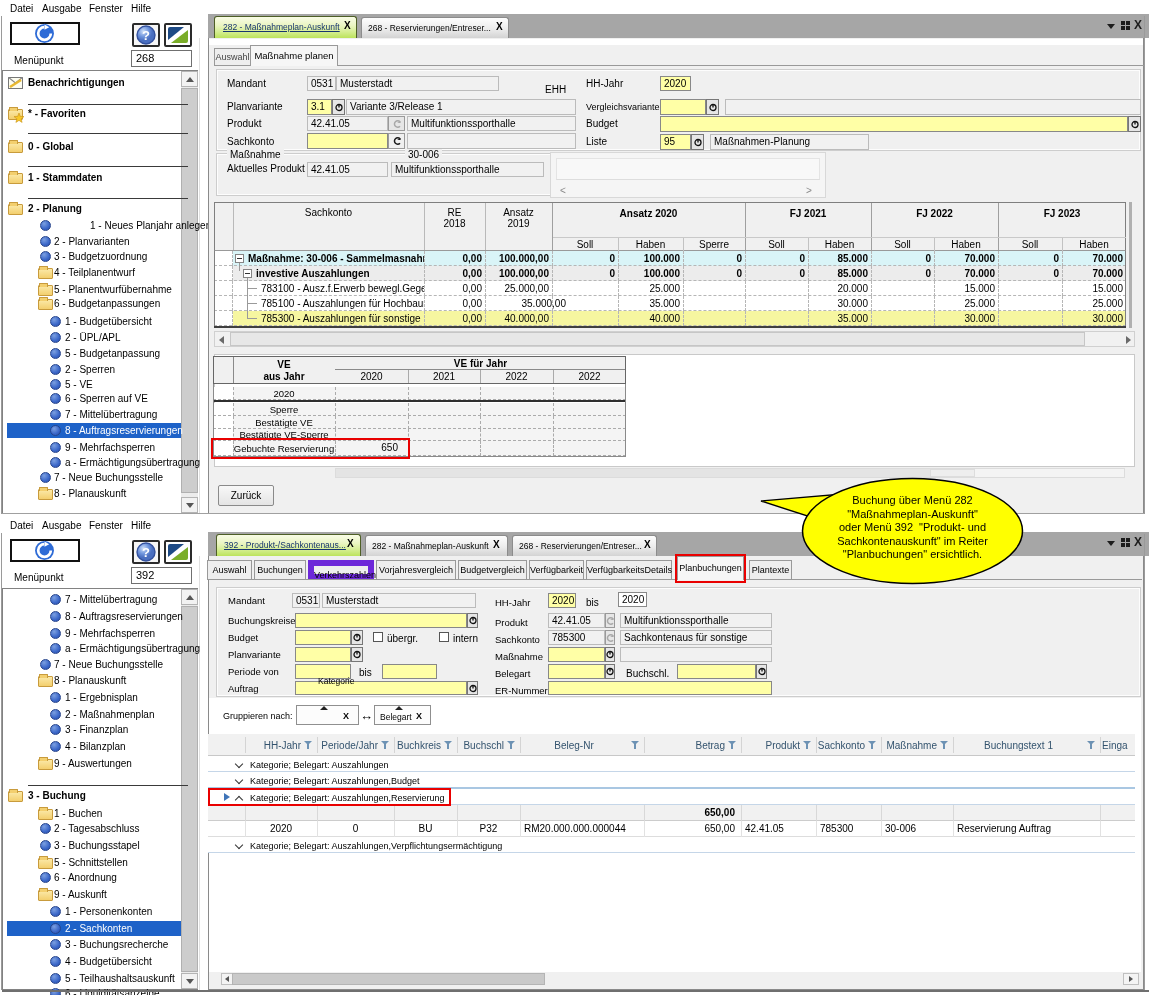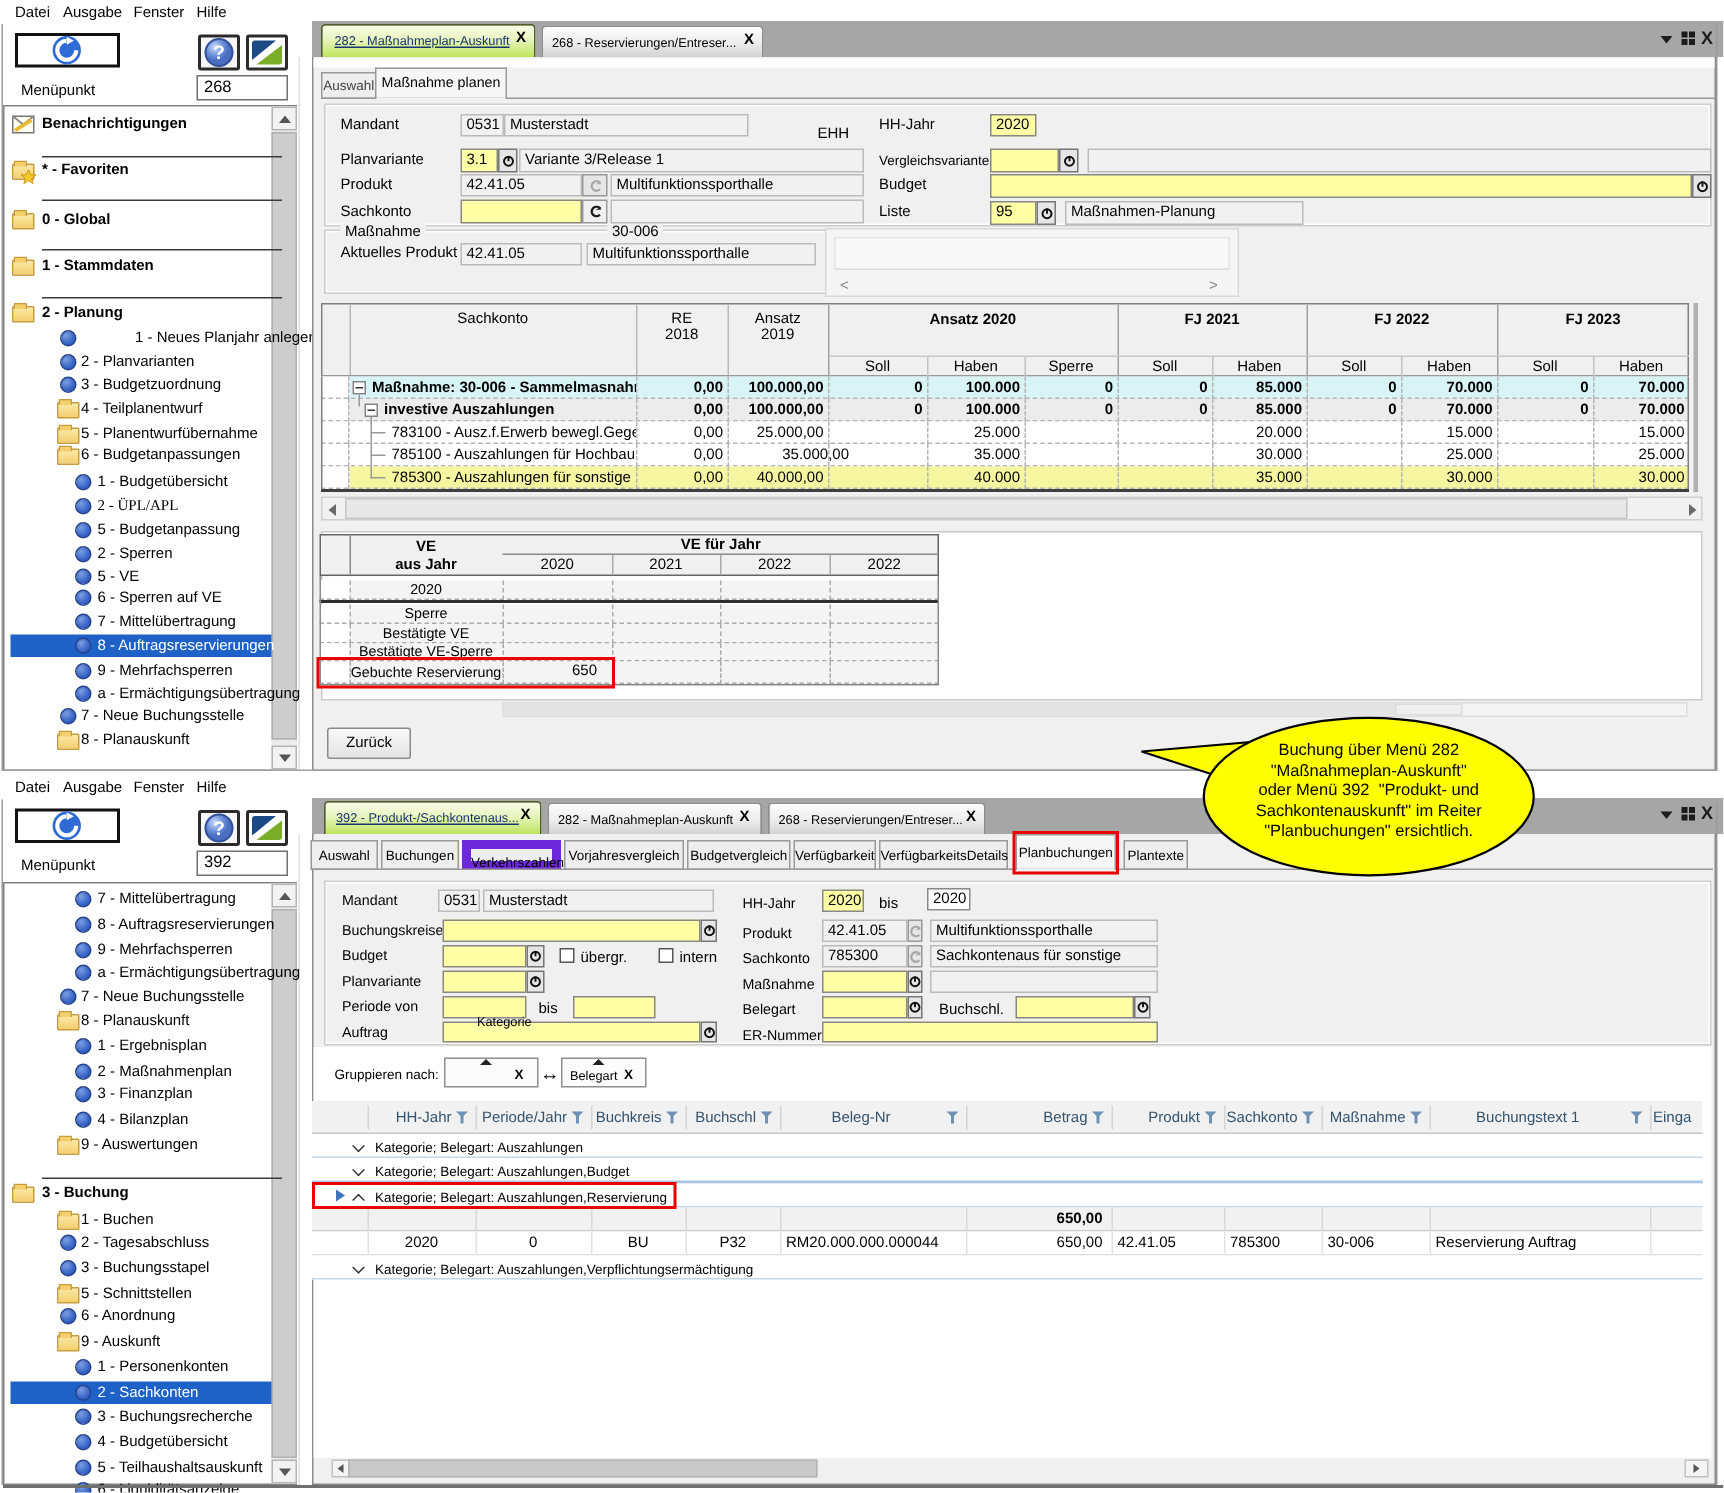--- a/index.html
+++ b/index.html
@@ -106,21 +106,21 @@
 <div class="ab txt" style="left:54px;top:251px;">3 - Budgetzuordnung</div>
 <div class="folder" style="left:38px;top:268px;"></div>
 <div class="ab txt" style="left:54px;top:267px;">4 - Teilplanentwurf</div>
 <div class="folder" style="left:38px;top:285px;"></div>
 <div class="ab txt" style="left:54px;top:284px;">5 - Planentwurfübernahme</div>
 <div class="folder" style="left:38px;top:299px;"></div>
 <div class="ab txt" style="left:54px;top:298px;">6 - Budgetanpassungen</div>
 <div class="dot" style="position:absolute;left:50px;top:316px;"></div>
 <div class="ab txt" style="left:65px;top:316px;">1 - Budgetübersicht</div>
 <div class="dot" style="position:absolute;left:50px;top:332px;"></div>
-<div class="ab txt" style="left:65px;top:332px;font-family:Liberation Serif, serif;">2 - ÜPL/APL</div>
+<div class="ab txt" style="left:65px;top:332px;">2 - ÜPL/APL</div>
 <div class="dot" style="position:absolute;left:50px;top:348px;"></div>
 <div class="ab txt" style="left:65px;top:348px;">5 - Budgetanpassung</div>
 <div class="dot" style="position:absolute;left:50px;top:364px;"></div>
 <div class="ab txt" style="left:65px;top:364px;">2 - Sperren</div>
 <div class="dot" style="position:absolute;left:50px;top:379px;"></div>
 <div class="ab txt" style="left:65px;top:379px;">5 - VE</div>
 <div class="dot" style="position:absolute;left:50px;top:393px;"></div>
 <div class="ab txt" style="left:65px;top:393px;">6 - Sperren auf VE</div>
 <div class="dot" style="position:absolute;left:50px;top:409px;"></div>
 <div class="ab txt" style="left:65px;top:409px;">7 - Mittelübertragung</div>

